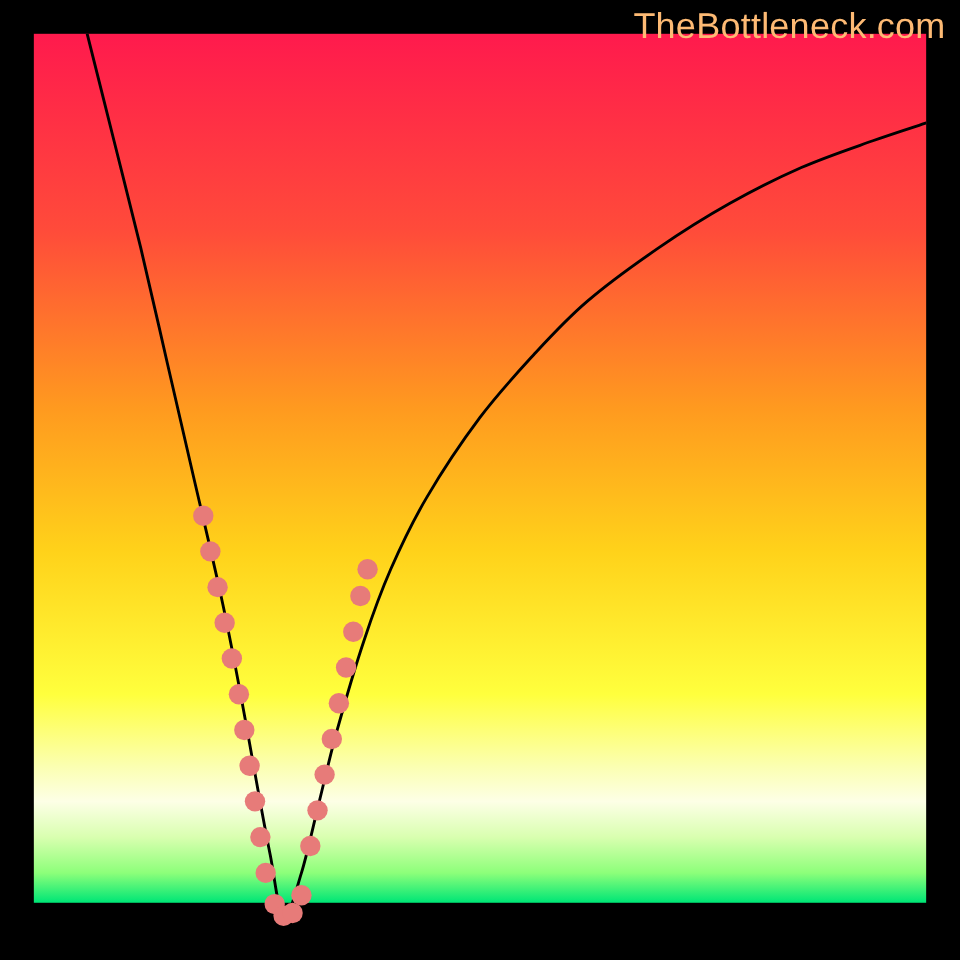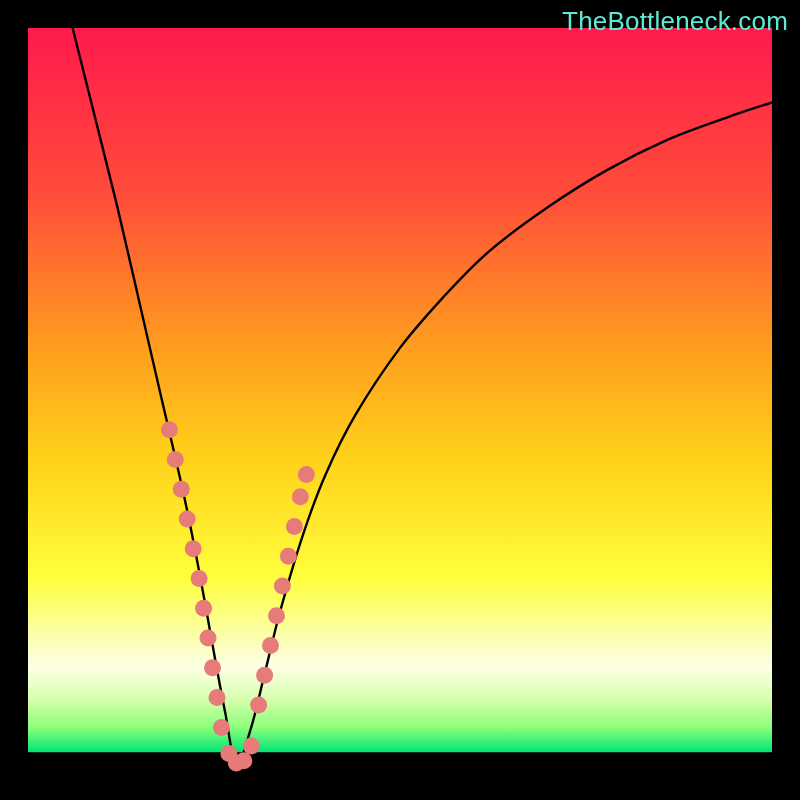--- a/index.html
+++ b/index.html
@@ -14,22 +14,22 @@
   .stage {
     position: relative;
     width: 800px;
     height: 800px;
     background: #000;
   }
   .watermark {
     position: absolute;
     top: 6px;
     right: 12px;
-    color: #5eead4;
-    font-size: 26px;
+    color: #fdba74;
+    font-size: 30px;
     font-weight: 500;
     letter-spacing: 0.2px;
     z-index: 20;
     user-select: none;
   }
   
   .plot-wrap {
     position: absolute;
     left: 28px;
     top: 28px;

